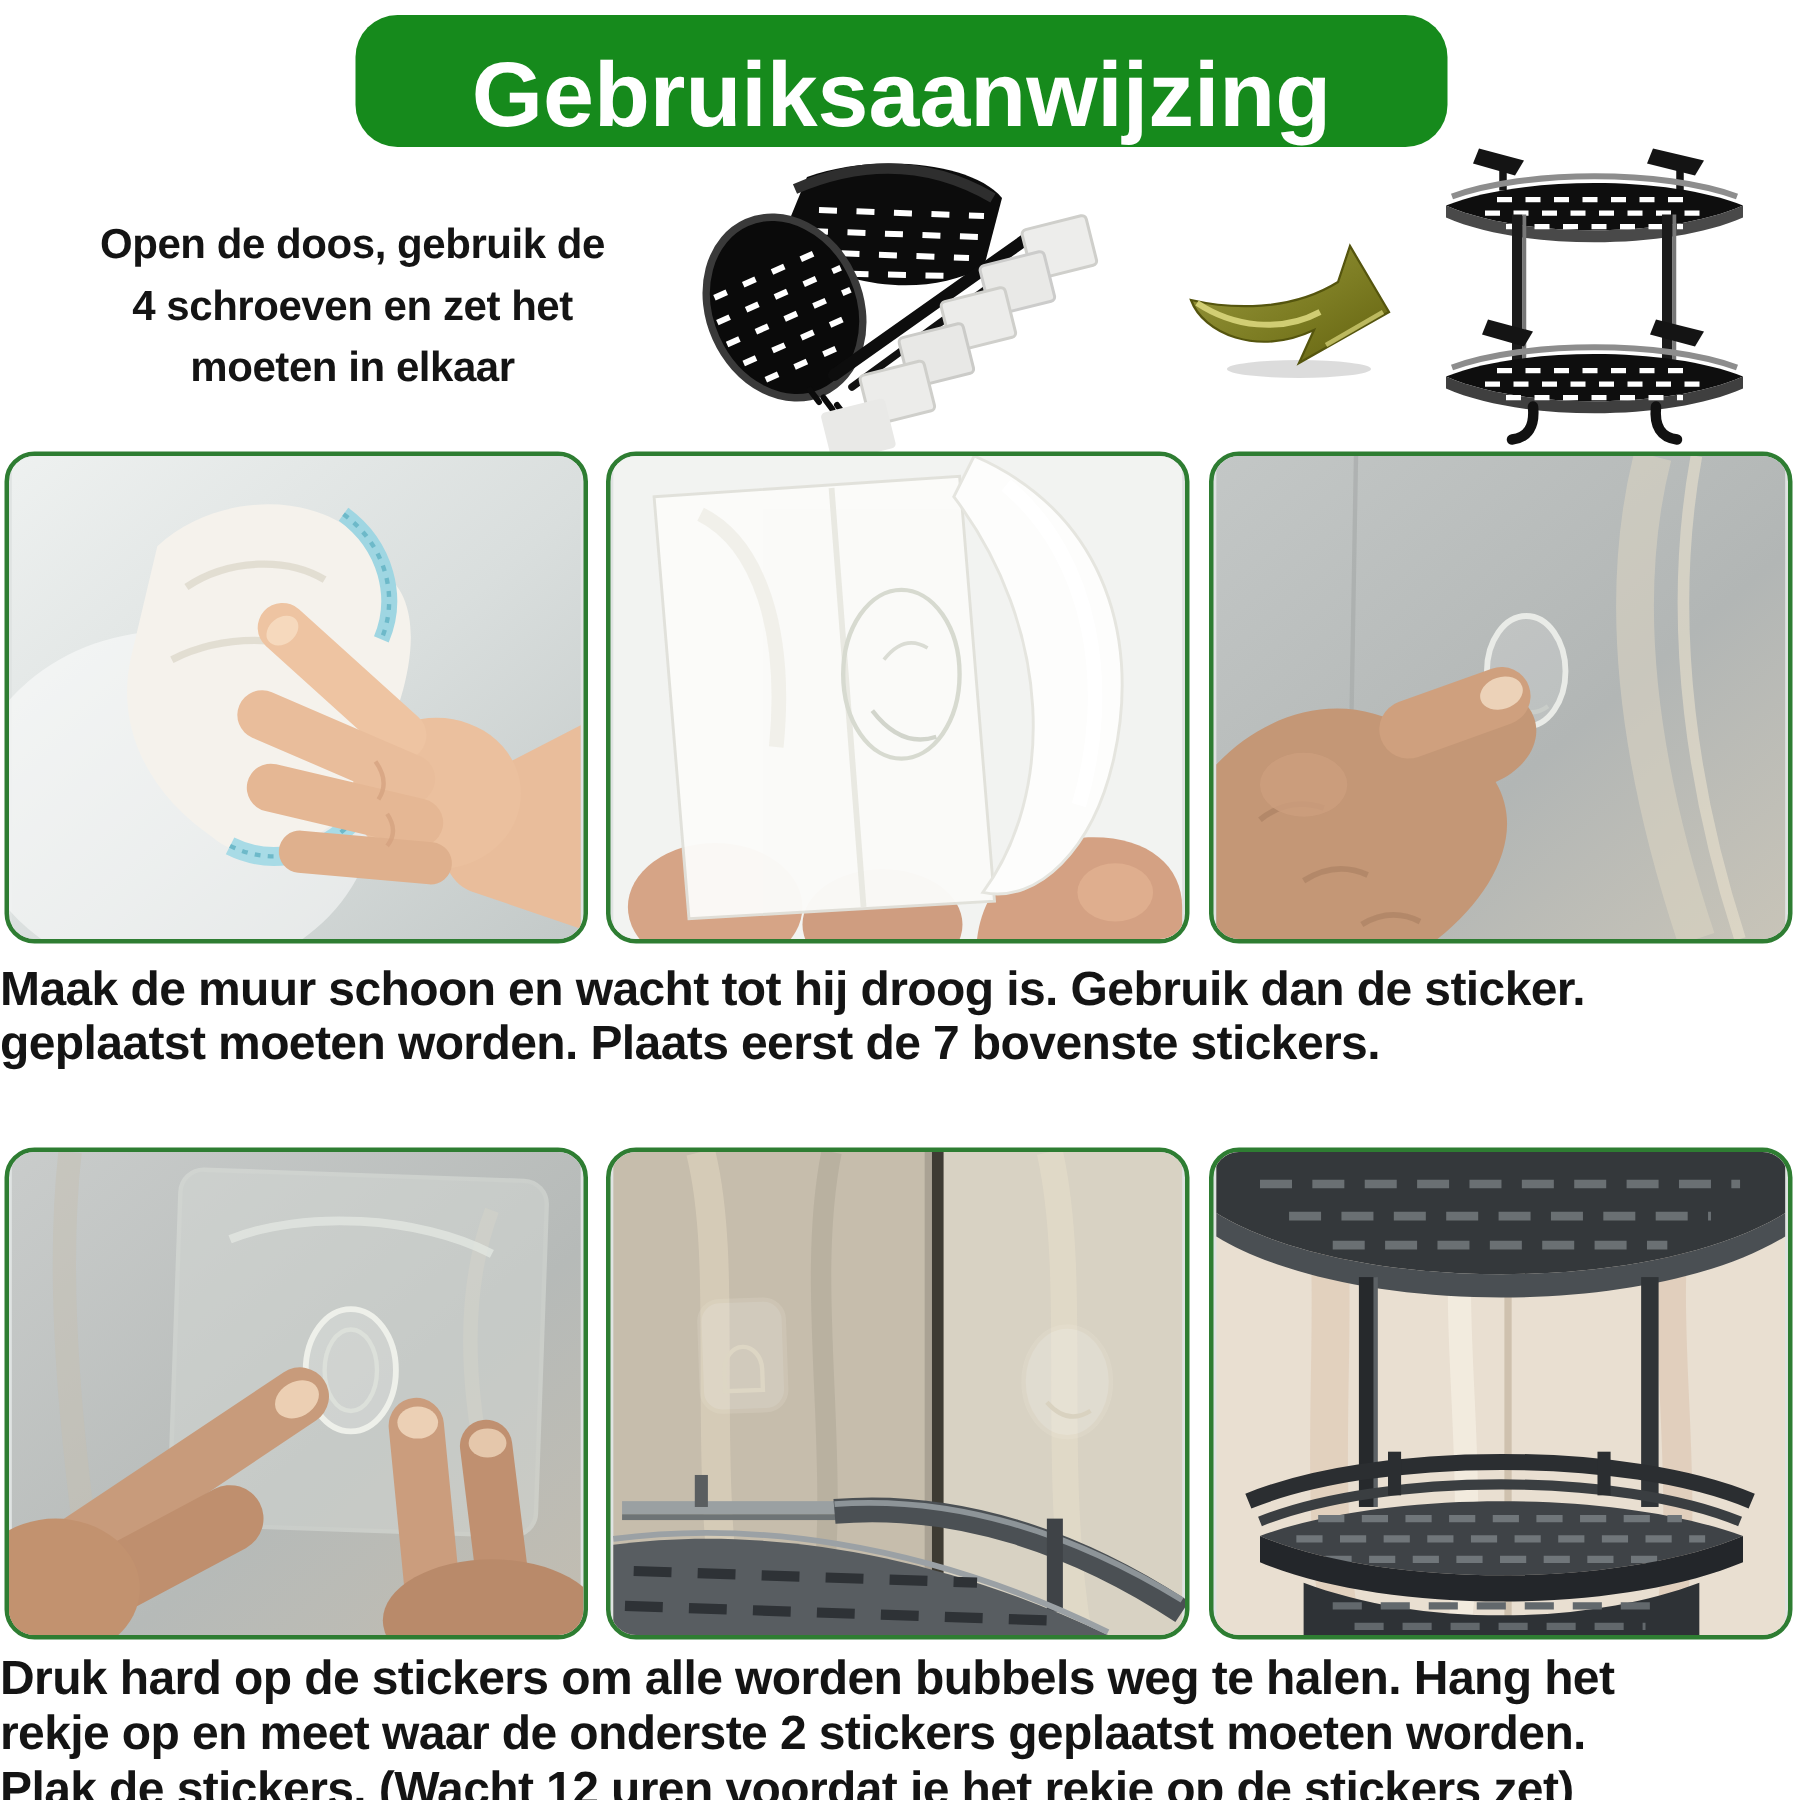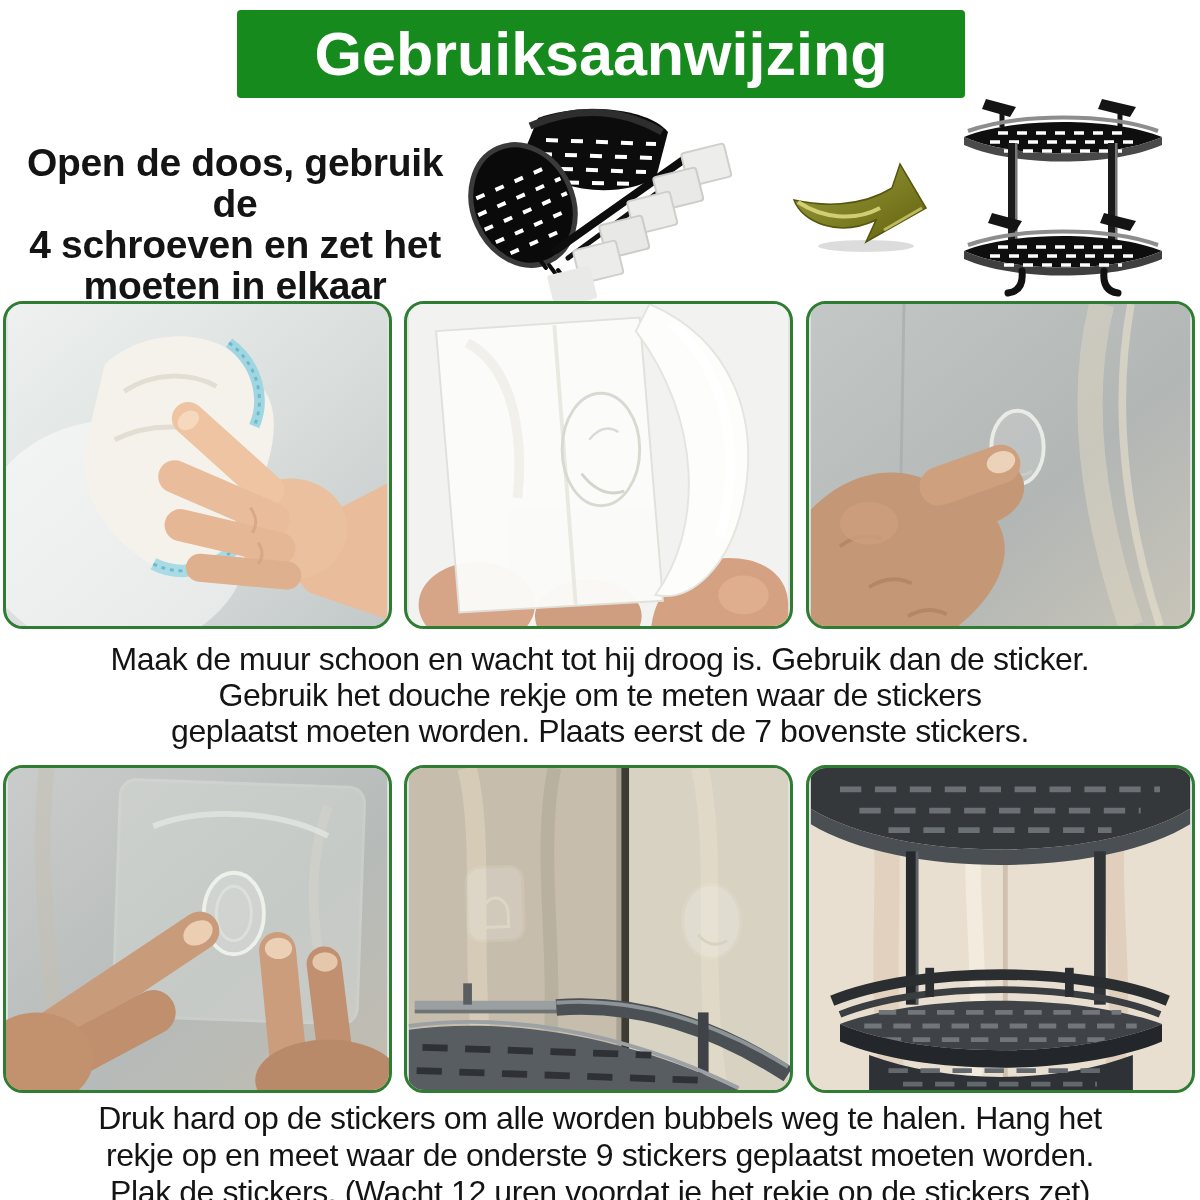--- a/index.html
+++ b/index.html
@@ -9,50 +9,50 @@
     --text-black:#141414;
   }
   html,body{margin:0;padding:0;background:#ffffff;}
   #page{
     position:relative;width:1200px;height:1200px;background:#ffffff;
     font-family:"Liberation Sans","DejaVu Sans",sans-serif;overflow:hidden;
   }
   
   .banner{
     position:absolute;left:237px;top:10px;width:728px;height:88px;
-    background:var(--banner-green);border-radius:4px;
-    display:flex;align-items:center;justify-content:center;
+    background:var(--banner-green);border-radius:28px;
+    display:flex;align-items:flex-end;justify-content:center;
   }
   .banner h1{
     margin:0;color:#ffffff;font-size:61px;font-weight:800;letter-spacing:0px;
     font-family:"Liberation Sans","DejaVu Sans",sans-serif;
   }
   
   .step-text{
     position:absolute;left:5px;top:142px;width:460px;
     text-align:center;color:var(--text-black);
-    font-size:39px;font-weight:800;line-height:41px;letter-spacing:-0.3px;
+    font-size:28px;font-weight:800;line-height:41px;letter-spacing:-0.3px;
   }
   .illu{position:absolute;}
   .illu-kit{left:468px;top:100px;width:300px;height:202px;}
   .illu-arrow{left:788px;top:150px;width:145px;height:108px;}
   .illu-rack{left:952px;top:85px;width:222px;height:214px;}
   
   .photo{
     position:absolute;width:389px;height:328px;box-sizing:border-box;
     border:3px solid var(--border-green);border-radius:20px;overflow:hidden;
     background:#dfe3e2;
   }
   .photo svg{display:block;width:100%;height:100%;}
   .row1{top:301px;} .row2{top:765px;}
   .c1{left:3px;} .c2{left:404px;} .c3{left:806px;}
   
   .caption{
-    position:absolute;left:0;width:1200px;text-align:center;
-    color:var(--text-black);font-weight:400;font-size:32px;line-height:36px;
+    position:absolute;left:0;width:1200px;
+    color:var(--text-black);font-weight:700;font-size:32px;line-height:36px;
     letter-spacing:-0.4px;
   }
   .caption div{white-space:nowrap;}
   .cap1{top:641px;}
   .cap2{top:1100px;line-height:37px;}
 </style>
 </head>
 <body>
 
 <div id="page">
@@ -251,21 +251,20 @@
       <path d="M0,332 L0,212 C38,172 92,162 132,188 C158,152 198,152 214,172 C228,190 216,214 192,224 C212,258 192,300 152,332 Z" fill="#c49776"></path>
       <path d="M132,188 L196,165" stroke="#cfa07e" stroke-width="40" stroke-linecap="round"></path>
       <ellipse cx="196" cy="163" rx="15" ry="11" fill="#ecd2b8" transform="rotate(-18 196 163)"></ellipse>
       <path d="M30,250 q20,-16 44,-8 M60,292 q22,-14 44,-4 M100,322 q20,-12 40,-2" fill="none" stroke="#a87f60" stroke-width="4" opacity="0.6"></path>
       <ellipse cx="60" cy="226" rx="30" ry="22" fill="#cd9f7e" opacity="0.8"></ellipse>
     </svg>
   </div>
 
   <div class="caption cap1">
     <div>Maak de muur schoon en wacht tot hij droog is. Gebruik dan de sticker.</div>
-    <div>Gebruik het douche rekje om te meten waar de stickers</div>
     <div>geplaatst moeten worden. Plaats eerst de 7 bovenste stickers.</div>
   </div>
 
   <div class="photo row2 c1">
     <svg viewBox="0 0 391 332">
       <defs>
         <linearGradient id="p4bg" x1="0" y1="0" x2="1" y2="1">
           <stop offset="0" stop-color="#c9cccb"></stop>
             <stop offset=".6" stop-color="#b6bab8"></stop>
             <stop offset="1" stop-color="#c2bdb1"></stop>
@@ -364,17 +363,17 @@
       <path d="M60,296 C140,326 252,326 332,296 L332,332 L60,332 Z" fill="#2e3236"></path>
       <g stroke="#62686c" stroke-width="5" stroke-dasharray="20 13">
         <line x1="80" y1="312" x2="310" y2="312"></line>
         <line x1="95" y1="326" x2="295" y2="326"></line>
       </g>
     </svg>
   </div>
 
   <div class="caption cap2">
     <div>Druk hard op de stickers om alle worden bubbels weg te halen. Hang het</div>
-    <div>rekje op en meet waar de onderste 9 stickers geplaatst moeten worden.</div>
+    <div>rekje op en meet waar de onderste 2 stickers geplaatst moeten worden.</div>
     <div>Plak de stickers. (Wacht 12 uren voordat je het rekje op de stickers zet)</div>
   </div>
 
 </div>
 
 </body></html>

